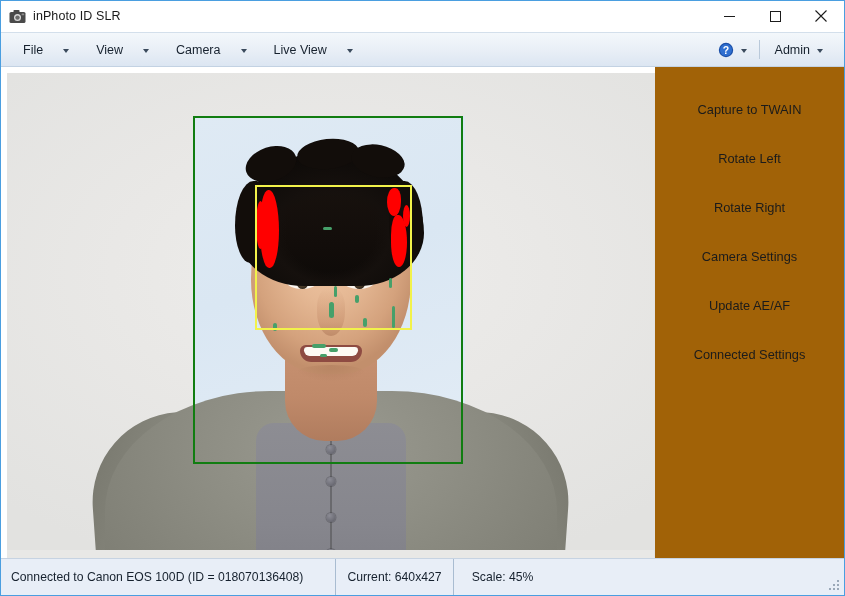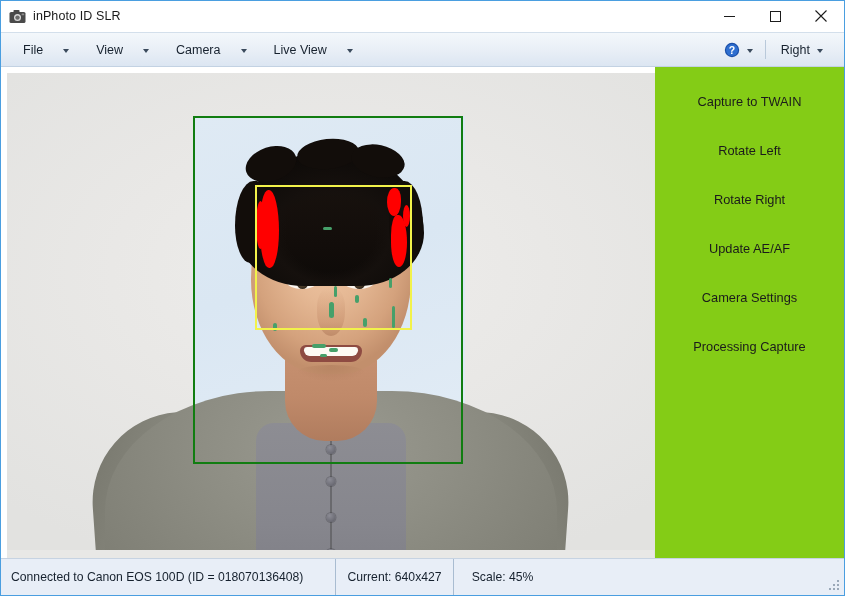--- a/index.html
+++ b/index.html
@@ -377,22 +377,22 @@
     left: 248px; top: 112px;
     width: 153px; height: 141px;
     border: 2px solid #f2f24a;
     box-sizing: content-box;
     pointer-events: none;
   }
 
   
   .command-panel {
     flex: 1;
-    background: #84cc16;
-    padding-top: 20px;
+    background: #a16207;
+    padding-top: 28px;
     display: flex;
     flex-direction: column;
     align-items: flex-end;
   }
   .cmd-btn {
     width: 100%;
     box-sizing: border-box;
     text-align: center;
     font-size: 12.8px;
     color: #1b1b1b;
@@ -501,21 +501,21 @@
       <div class="help-group">
         <svg width="16" height="16" viewBox="0 0 16 16">
           <circle cx="8" cy="8" r="7.2" fill="#1b4fa8"></circle>
           <circle cx="8" cy="8" r="6" fill="#2f6fd0"></circle>
           <text x="8" y="11.8" font-family="Liberation Sans, sans-serif" font-size="10.5" font-weight="bold" fill="#ffffff" text-anchor="middle">?</text>
         </svg>
         <span class="caret"></span>
       </div>
       <div class="menubar-sep"></div>
       <div class="admin-group">
-        <span>Right</span>
+        <span>Admin</span>
         <span class="caret"></span>
       </div>
     </div>
   </div>
 
   <div class="body-area">
 
     <div class="preview-panel">
       <div class="photo">
 
@@ -575,23 +575,23 @@
 
         <div class="crop-rect"></div>
         <div class="face-rect"></div>
       </div>
     </div>
 
     <div class="command-panel">
       <div class="cmd-btn">Capture to TWAIN</div>
       <div class="cmd-btn">Rotate Left</div>
       <div class="cmd-btn">Rotate Right</div>
+      <div class="cmd-btn">Camera Settings</div>
       <div class="cmd-btn">Update AE/AF</div>
-      <div class="cmd-btn">Camera Settings</div>
-      <div class="cmd-btn">Processing Capture</div>
+      <div class="cmd-btn">Connected Settings</div>
     </div>
   </div>
 
   <div class="statusbar">
     <div class="status-cell connected">Connected to Canon EOS 100D (ID = 018070136408)</div>
     <div class="status-cell boxed cell-current">Current: 640x427</div>
     <div class="status-cell boxed cell-scale">Scale: 45%</div>
     <div class="grip">
       <i style="left:8px;top:0"></i>
       <i style="left:4px;top:4px"></i>

